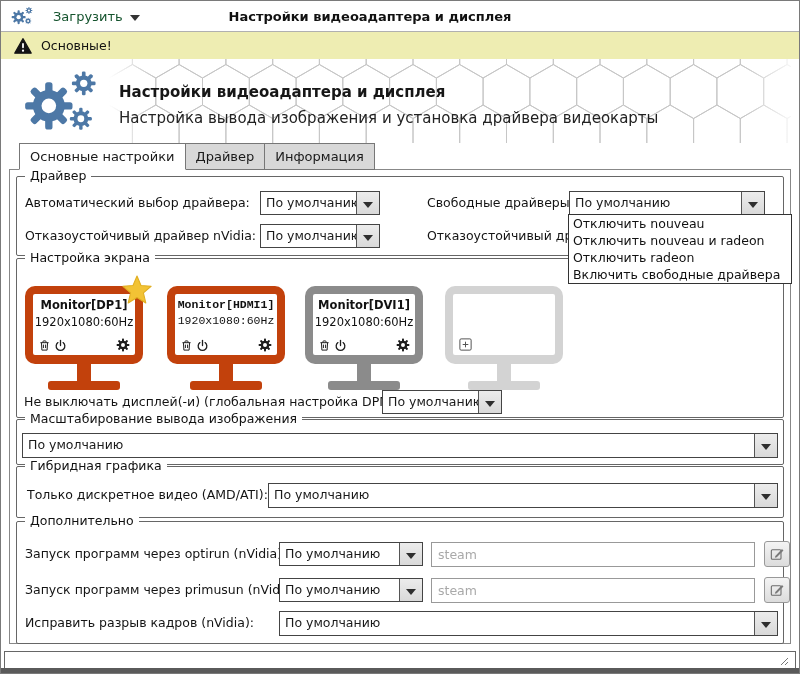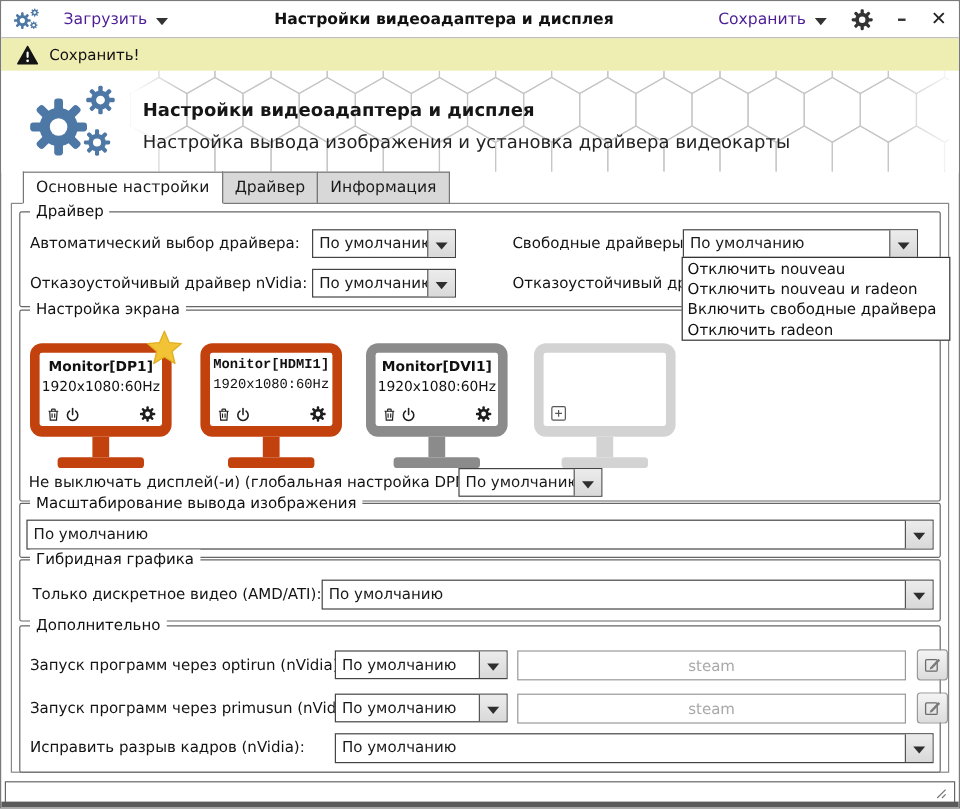--- a/index.html
+++ b/index.html
@@ -5,21 +5,21 @@
   html,body{margin:0;padding:0;background:#e8e8e8;}
   .window{
     position:relative;width:800px;height:674px;background:#fff;
     border:1px solid #7a7a7a;box-sizing:border-box;overflow:hidden;
     font-family:"DejaVu Sans",sans-serif;color:#1a1a1a;
   }
   
   .titlebar{position:absolute;left:0;top:0;right:0;height:31px;background:#fff;
     border-bottom:1px solid #b0b0b0;display:flex;align-items:center;padding:0 10px;box-sizing:border-box;}
   .titlebar .mini-logo{width:26px;height:24px;color:#4d78a6;margin-right:16px;flex:0 0 auto;}
-  .tb-btn{display:flex;align-items:center;gap:7px;font-size:13px;color:#4c1d95;cursor:default;}
+  .tb-btn{display:flex;align-items:center;gap:7px;font-size:13px;color:#14532d;cursor:default;}
   .caret{width:0;height:0;border:5px solid transparent;border-top:6px solid #333;border-bottom:0;margin-top:3px;}
   .tb-title{position:absolute;left:120px;right:180px;text-align:center;font-size:13px;font-weight:600;color:#111;}
   .tb-right{margin-left:auto;display:flex;align-items:center;gap:20px;}
   .tb-gear{width:19px;height:19px;color:#333;}
   .tb-min{font-size:16px;font-weight:700;color:#333;line-height:10px;}
   .tb-close{font-size:16px;font-weight:500;color:#222;line-height:14px;}
   
   .warnbar{position:absolute;left:0;top:31px;right:0;height:27px;background:#eeedb2;
     display:flex;align-items:center;padding:0 13px;box-sizing:border-box;}
   .warnbar svg{width:18px;height:18px;margin-right:9px;}
@@ -64,21 +64,21 @@
   .mon-mode{font-size:11.5px;margin-top:3px;color:#111;}
   .mon-icons{position:absolute;bottom:3px;left:5px;right:5px;display:flex;align-items:center;gap:3px;}
   .mon-icons svg{width:13px;height:13px;color:#1d1d1d;}
   .mon-icons .gear-r{margin-left:auto;width:14px;height:14px;}
   .stem{width:14px;height:17px;margin:0 auto;}
   .base{width:72px;height:9px;border-radius:3px;margin:0 auto;}
   .star{position:absolute;top:-12px;right:-10px;width:32px;height:32px;z-index:5;}
   .addicon{position:absolute;left:5px;bottom:3px;width:15px;height:15px;color:#555;}
   
   .tinput{position:absolute;height:25px;box-sizing:border-box;border:1px solid #999;background:#fff;
-    font-family:"DejaVu Sans",sans-serif;font-size:12.5px;padding:0 6px;color:#a16207;text-align:center;}
+    font-family:"DejaVu Sans",sans-serif;font-size:12.5px;padding:0 6px;color:#a16207;}
   .tinput::placeholder{color:#a9a9a9;}
   .editbtn{position:absolute;width:26px;height:26px;box-sizing:border-box;border:1px solid #999;border-radius:3px;
     background:linear-gradient(#f4f4f4,#dcdcdc);display:flex;align-items:center;justify-content:center;}
   .editbtn svg{width:16px;height:16px;}
   
   .statusbar{position:absolute;left:3px;right:3px;top:650px;height:19px;border:1px solid #666;background:#fff;box-sizing:border-box;}
   .grip{position:absolute;right:10px;top:655px;width:10px;height:10px;z-index:3;}
   .bottom-edge{position:absolute;left:0;right:0;bottom:0;height:5px;background:#5a5a5a;}
   .hidden-defs{position:absolute;width:0;height:0;overflow:hidden;}
 </style>
@@ -141,38 +141,27 @@
 
   <div class="titlebar">
     <svg class="mini-logo">
         <use href="#i-logo"></use>
       </svg>
     <div class="tb-btn">
       <span>Загрузить</span>
       <span class="caret"></span>
     </div>
     <div class="tb-title">Настройки видеоадаптера и дисплея</div>
-    <div class="tb-right">
-      <div class="tb-btn">
-        <span>Сохранить</span>
-        <span class="caret"></span>
-      </div>
-      <svg class="tb-gear">
-          <use href="#i-gear"></use>
-        </svg>
-      <span class="tb-min">–</span>
-      <span class="tb-close">✕</span>
-    </div>
   </div>
 
   <div class="warnbar">
     <svg>
         <use href="#i-warn"></use>
       </svg>
-    <span class="warn-text">Сохранить!</span>
+    <span class="warn-text">Основные!</span>
   </div>
 
   <div class="header">
     <svg class="hexwrap" id="hexsvg">
         <polygon points="0.0,-35.0 23.4,-21.5 23.4,5.5 0.0,19.0 -23.4,5.5 -23.4,-21.5"></polygon>
         <polygon points="46.8,-35.0 70.1,-21.5 70.1,5.5 46.8,19.0 23.4,5.5 23.4,-21.5"></polygon>
         <polygon points="93.5,-35.0 116.9,-21.5 116.9,5.5 93.5,19.0 70.1,5.5 70.1,-21.5"></polygon>
         <polygon points="140.3,-35.0 163.7,-21.5 163.7,5.5 140.3,19.0 116.9,5.5 116.9,-21.5"></polygon>
         <polygon points="187.1,-35.0 210.4,-21.5 210.4,5.5 187.1,19.0 163.7,5.5 163.7,-21.5"></polygon>
         <polygon points="233.8,-35.0 257.2,-21.5 257.2,5.5 233.8,19.0 210.4,5.5 210.4,-21.5"></polygon>
@@ -258,22 +247,22 @@
         <span class="combo-text">По умолчанию</span>
         <span class="combo-btn">
             <span class="tri"></span>
           </span>
       </div>
     </div>
 
     <div class="ddlist">
       <div class="dditem">Отключить nouveau</div>
       <div class="dditem">Отключить nouveau и radeon</div>
+      <div class="dditem">Отключить radeon</div>
       <div class="dditem">Включить свободные драйвера</div>
-      <div class="dditem">Отключить radeon</div>
     </div>
 
     <div class="group" style="left:6px;top:88px;right:6px;height:158px;">
       <span class="legend">Настройка экрана</span>
 
       <div class="monitor mon-blue" style="left:8px;top:27px;">
         <svg class="star">
             <use href="#i-star"></use>
           </svg>
         <div class="bezel paintbg">

